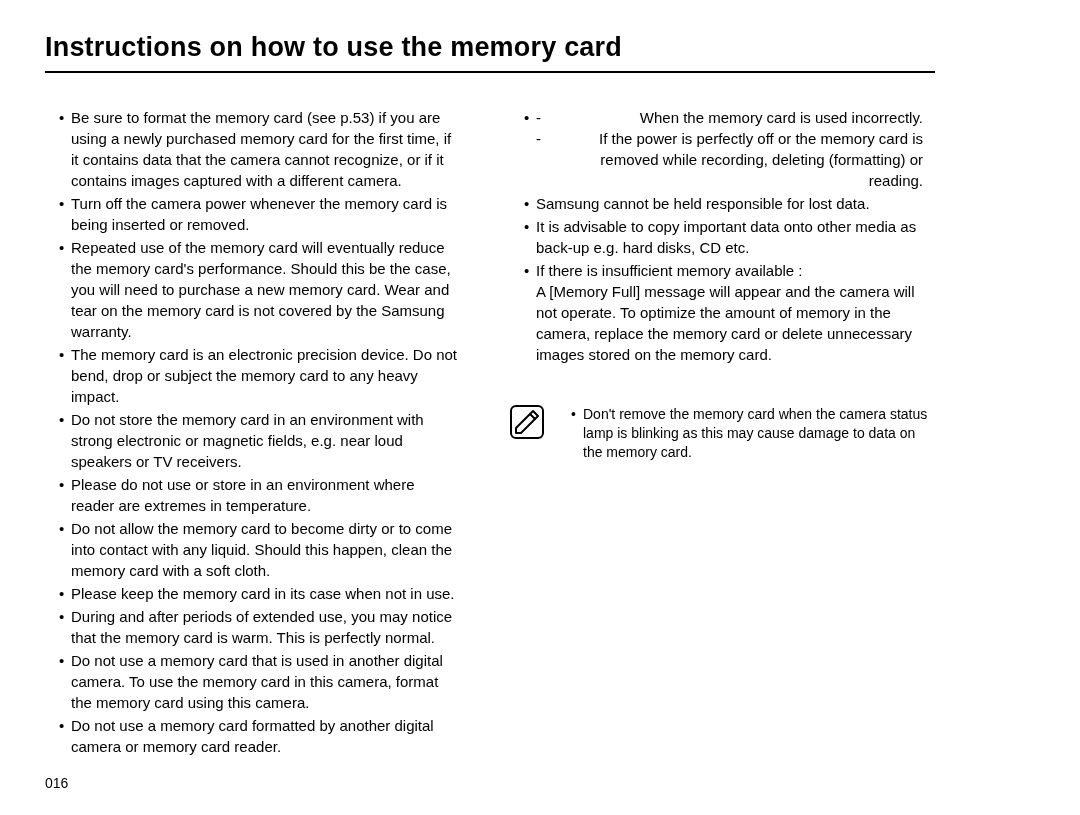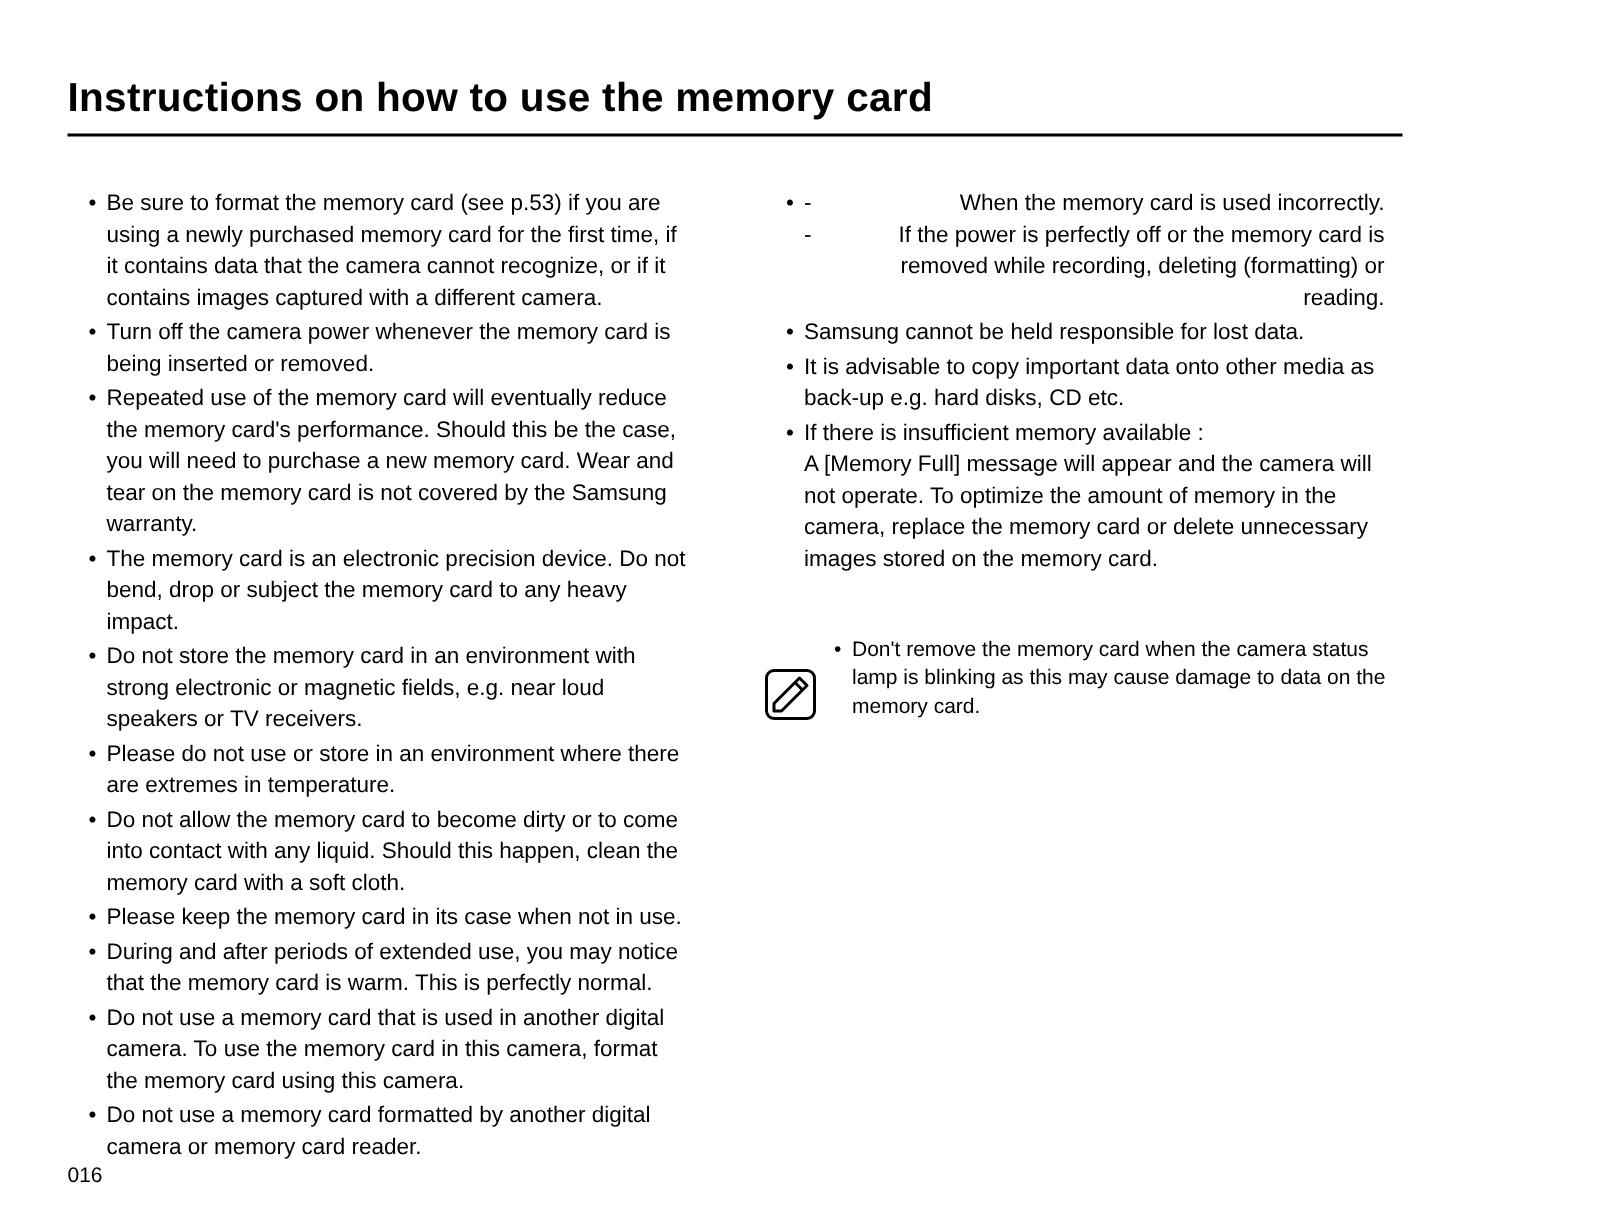--- a/index.html
+++ b/index.html
@@ -8,21 +8,21 @@
     background: #fff;
     width: 1080px;
     height: 815px;
     font-family: Arial, Helvetica, sans-serif;
     color: #000;
   }
   .page {
     box-sizing: border-box;
     width: 980px;
     height: 815px;
-    padding: 50px 45px 0 45px;
+    padding: 32px 45px 0 45px;
     position: relative;
   }
   .title {
     font-size: 27px;
     font-weight: bold;
     margin: 0 0 8px 0;
     letter-spacing: 0.2px;
   }
   .rule {
     border: 0;
@@ -66,23 +66,23 @@
     padding-left: 12px;
   }
   ul.sub > li::before {
     content: "-";
     position: absolute;
     left: 0;
     top: 0;
   }
   .note-box {
     display: flex;
-    gap: 12px;
+    gap: 27px;
     margin-top: 40px;
-    align-items: flex-end;
+    align-items: flex-start;
   }
   .note-icon {
     width: 34px;
     height: 34px;
     flex: 0 0 34px;
   }
   .note-list {
     font-size: 14px;
     line-height: 1.35;
   }
@@ -120,21 +120,21 @@
   <hr class="rule">
 
   <div class="cols">
     <div class="col">
       <ul class="main">
         <li><span>Be sure to format the memory card (see p.53) if you are using a newly purchased memory card for the first time, if it contains data that the camera cannot recognize, or if it contains images captured with a different camera.</span></li>
         <li><span>Turn off the camera power whenever the memory card is being inserted or removed.</span></li>
         <li><span>Repeated use of the memory card will eventually reduce the memory card's performance. Should this be the case, you will need to purchase a new memory card. Wear and tear on the memory card is not covered by the Samsung warranty.</span></li>
         <li><span>The memory card is an electronic precision device. Do not bend, drop or subject the memory card to any heavy impact.</span></li>
         <li><span>Do not store the memory card in an environment with strong electronic or magnetic fields, e.g. near loud speakers or TV receivers.</span></li>
-        <li><span>Please do not use or store in an environment where there are extremes in temperature.</span></li>
+        <li><span>Please do not use or store in an environment where reader are extremes in temperature.</span></li>
         <li><span>Do not allow the memory card to become dirty or to come into contact with any liquid. Should this happen, clean the memory card with a soft cloth.</span></li>
         <li><span>Please keep the memory card in its case when not in use.</span></li>
         <li><span>During and after periods of extended use, you may notice that the memory card is warm. This is perfectly normal.</span></li>
         <li><span>Do not use a memory card that is used in another digital camera. To use the memory card in this camera, format the memory card using this camera.</span></li>
         <li><span>Do not use a memory card formatted by another digital camera or memory card reader.</span></li>
       </ul>
     </div>
 
     <div class="col">
       <ul class="main">

